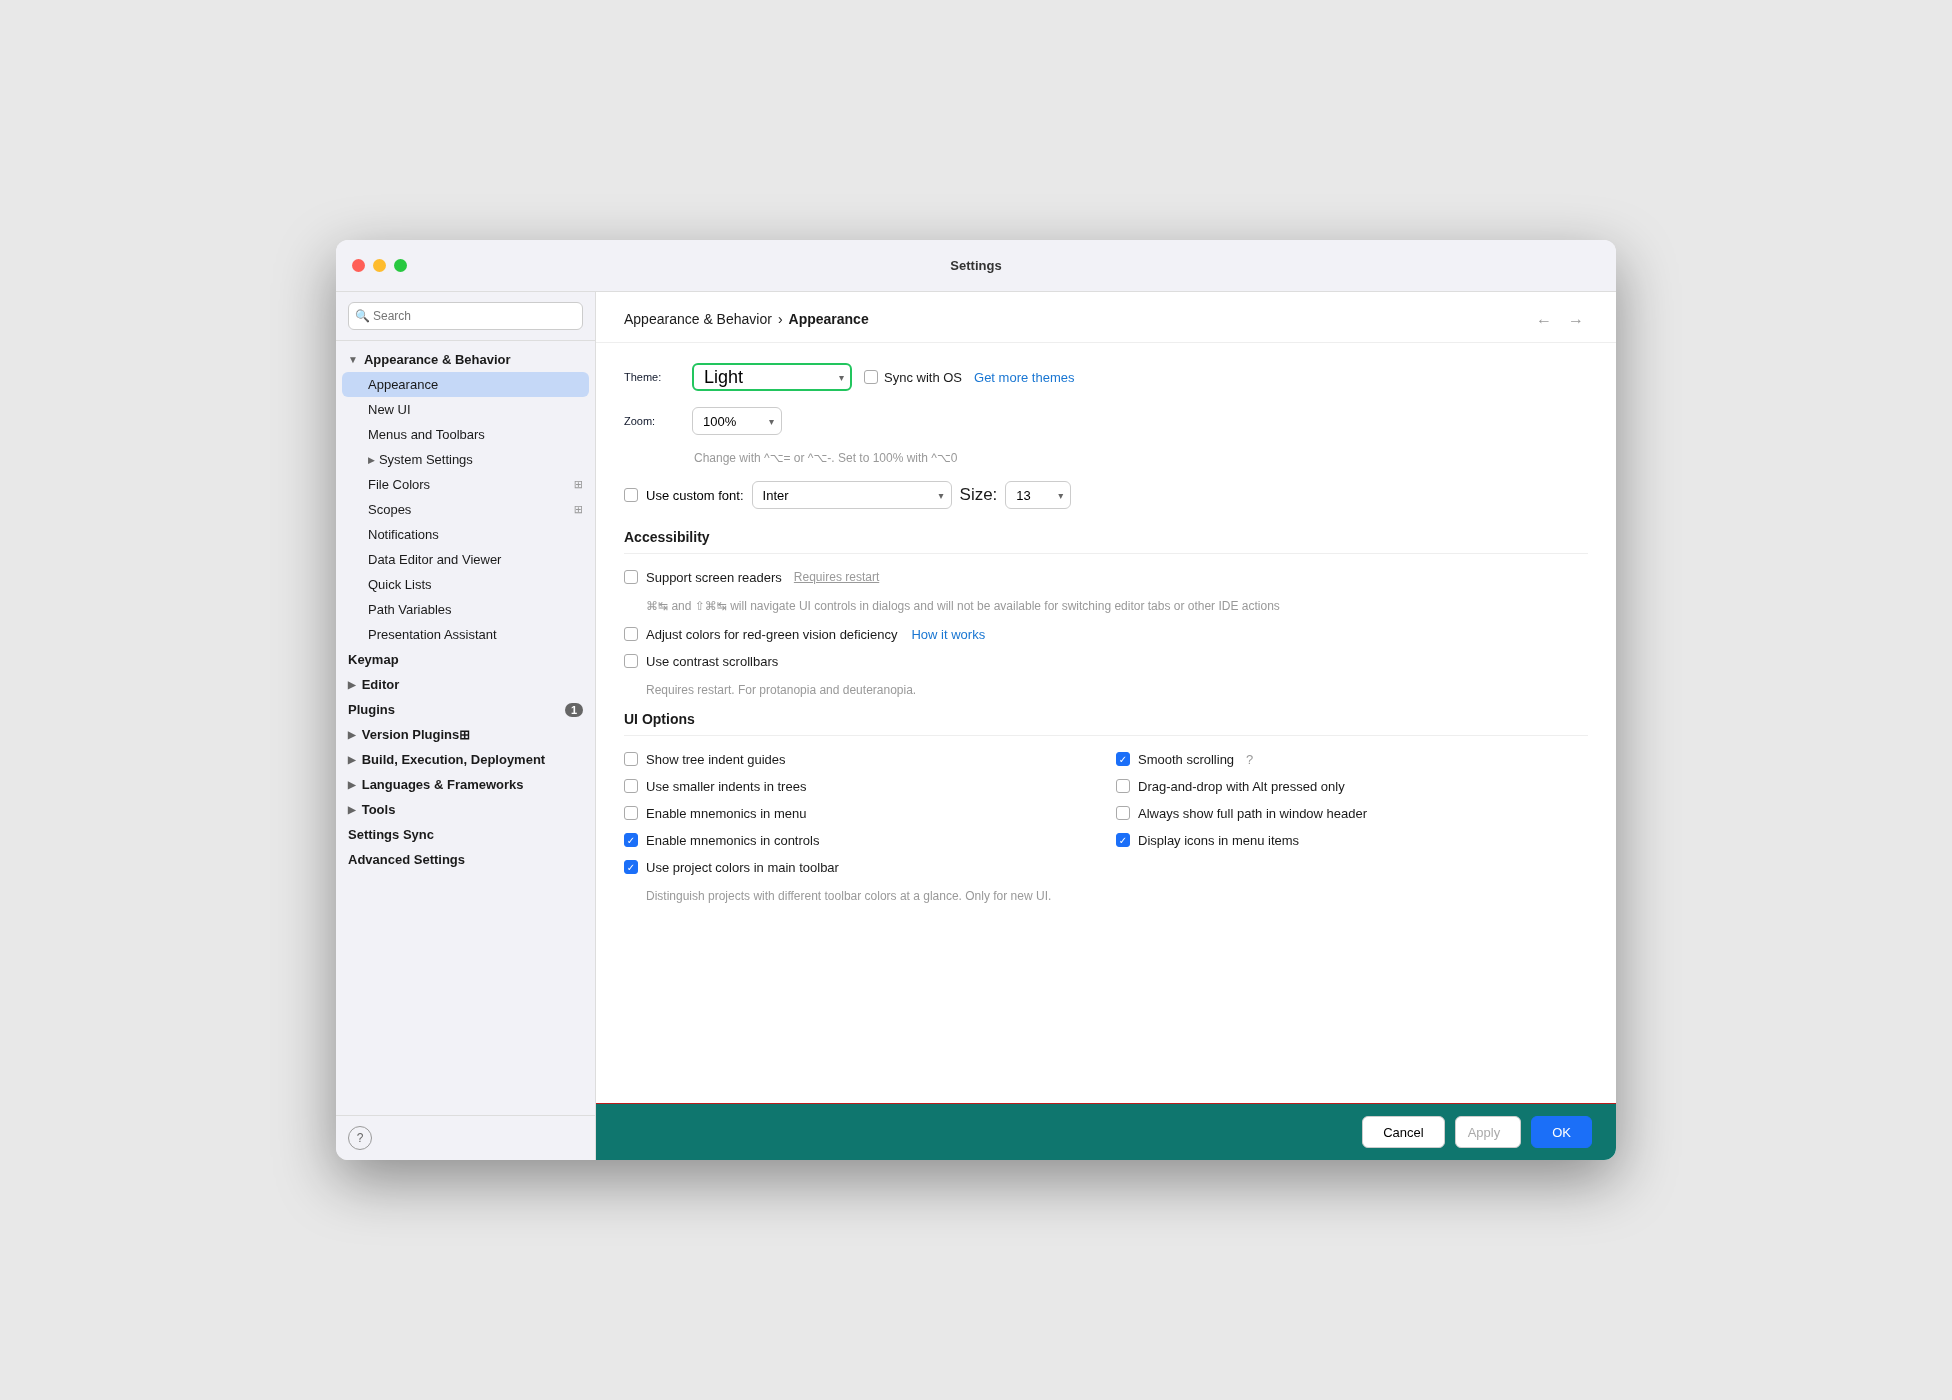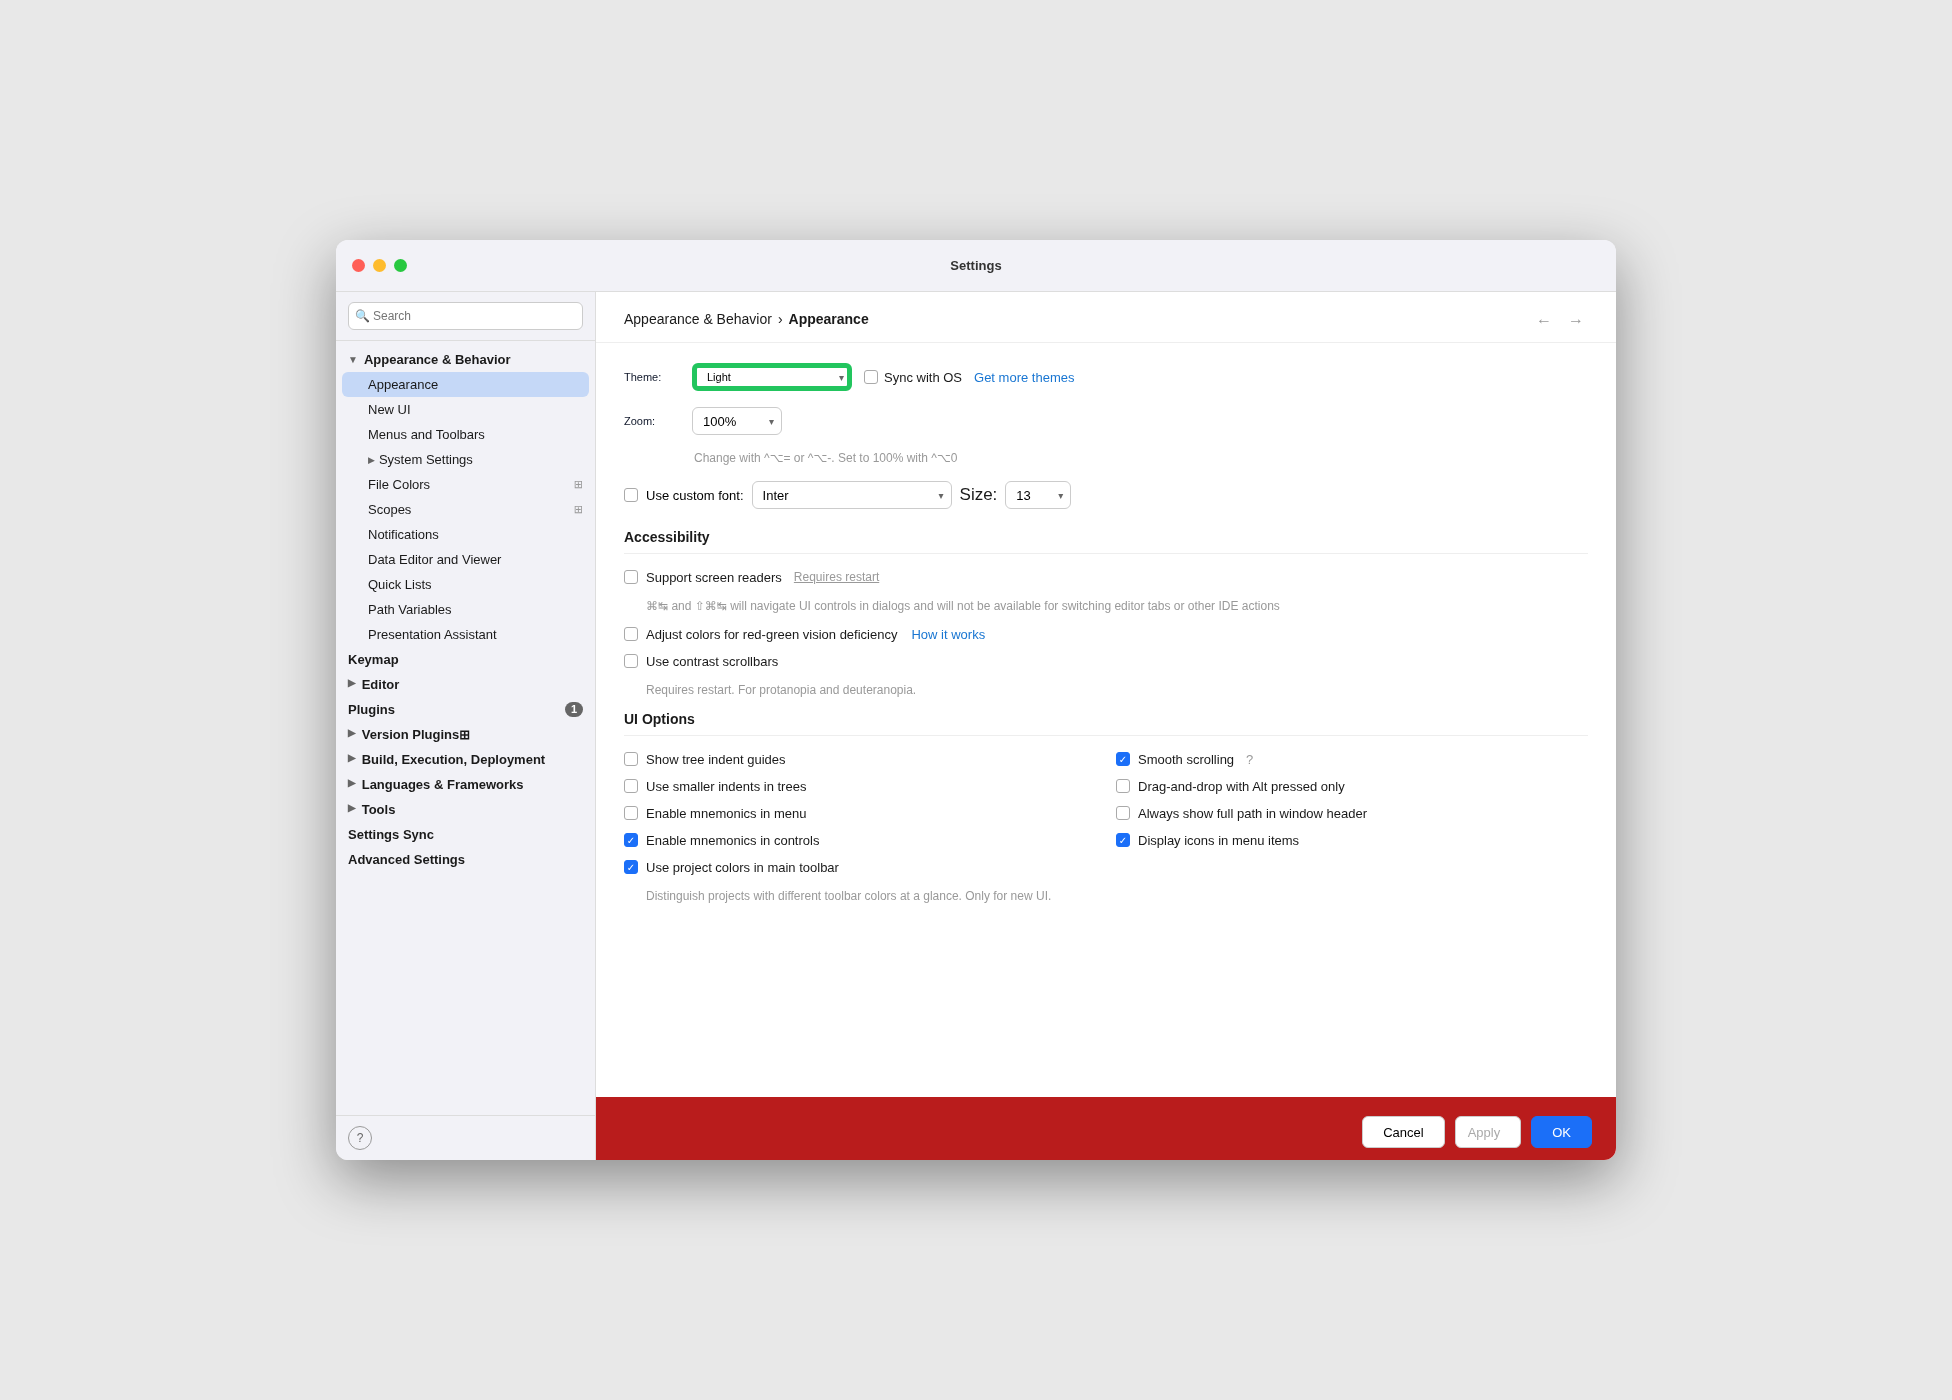--- a/index.html
+++ b/index.html
@@ -127,20 +127,21 @@
       margin: 0 6px;
       padding: 5px 6px 5px 26px;
     }
     .nav-item .icon-right {
       margin-left: auto;
       color: #999;
       font-size: 11px;
     }
     .nav-top-level {
       display: flex;
+      align-items: center;
       padding: 5px 12px;
       font-size: 13px;
       font-weight: 700;
       color: #1a1a1a;
       cursor: pointer;
     }
     .nav-top-level .chevron {
       margin-right: 6px;
       font-size: 10px;
       color: #666;
@@ -216,24 +217,24 @@
       margin-bottom: 16px;
       gap: 12px;
     }
     .setting-label {
       font-size: 11px;
       color: #0f172a;
       min-width: 56px;
     }
     .select-dropdown {
       height: 28px;
-      border: 5px solid #22c55e;
+      border: 2px solid #22c55e;
       border-radius: 6px;
       padding: 0 24px 0 10px;
-      font-size: 11px;
+      font-size: 18px;
       background: white;
       appearance: none;
       -webkit-appearance: none;
       cursor: pointer;
       outline: none;
       position: relative;
     }
     .select-wrap {
       position: relative;
       display: inline-block;
@@ -352,23 +353,23 @@
     .two-col {
       display: grid;
       grid-template-columns: 1fr 1fr;
       gap: 0 20px;
     }
     .footer {
       display: flex;
       justify-content: flex-end;
       align-items: center;
       padding: 12px 24px;
-      border-top: 7px solid #b91c1c;
+      border-top: 1px solid #b91c1c;
       gap: 10px;
-      background: #b91c1c;
+      background: #0f766e;
       flex-shrink: 0;
     }
     .btn {
       height: 32px;
       padding: 0 20px;
       border-radius: 6px;
       font-size: 13px;
       cursor: pointer;
       border: 1px solid #ccc;
       background: white;

